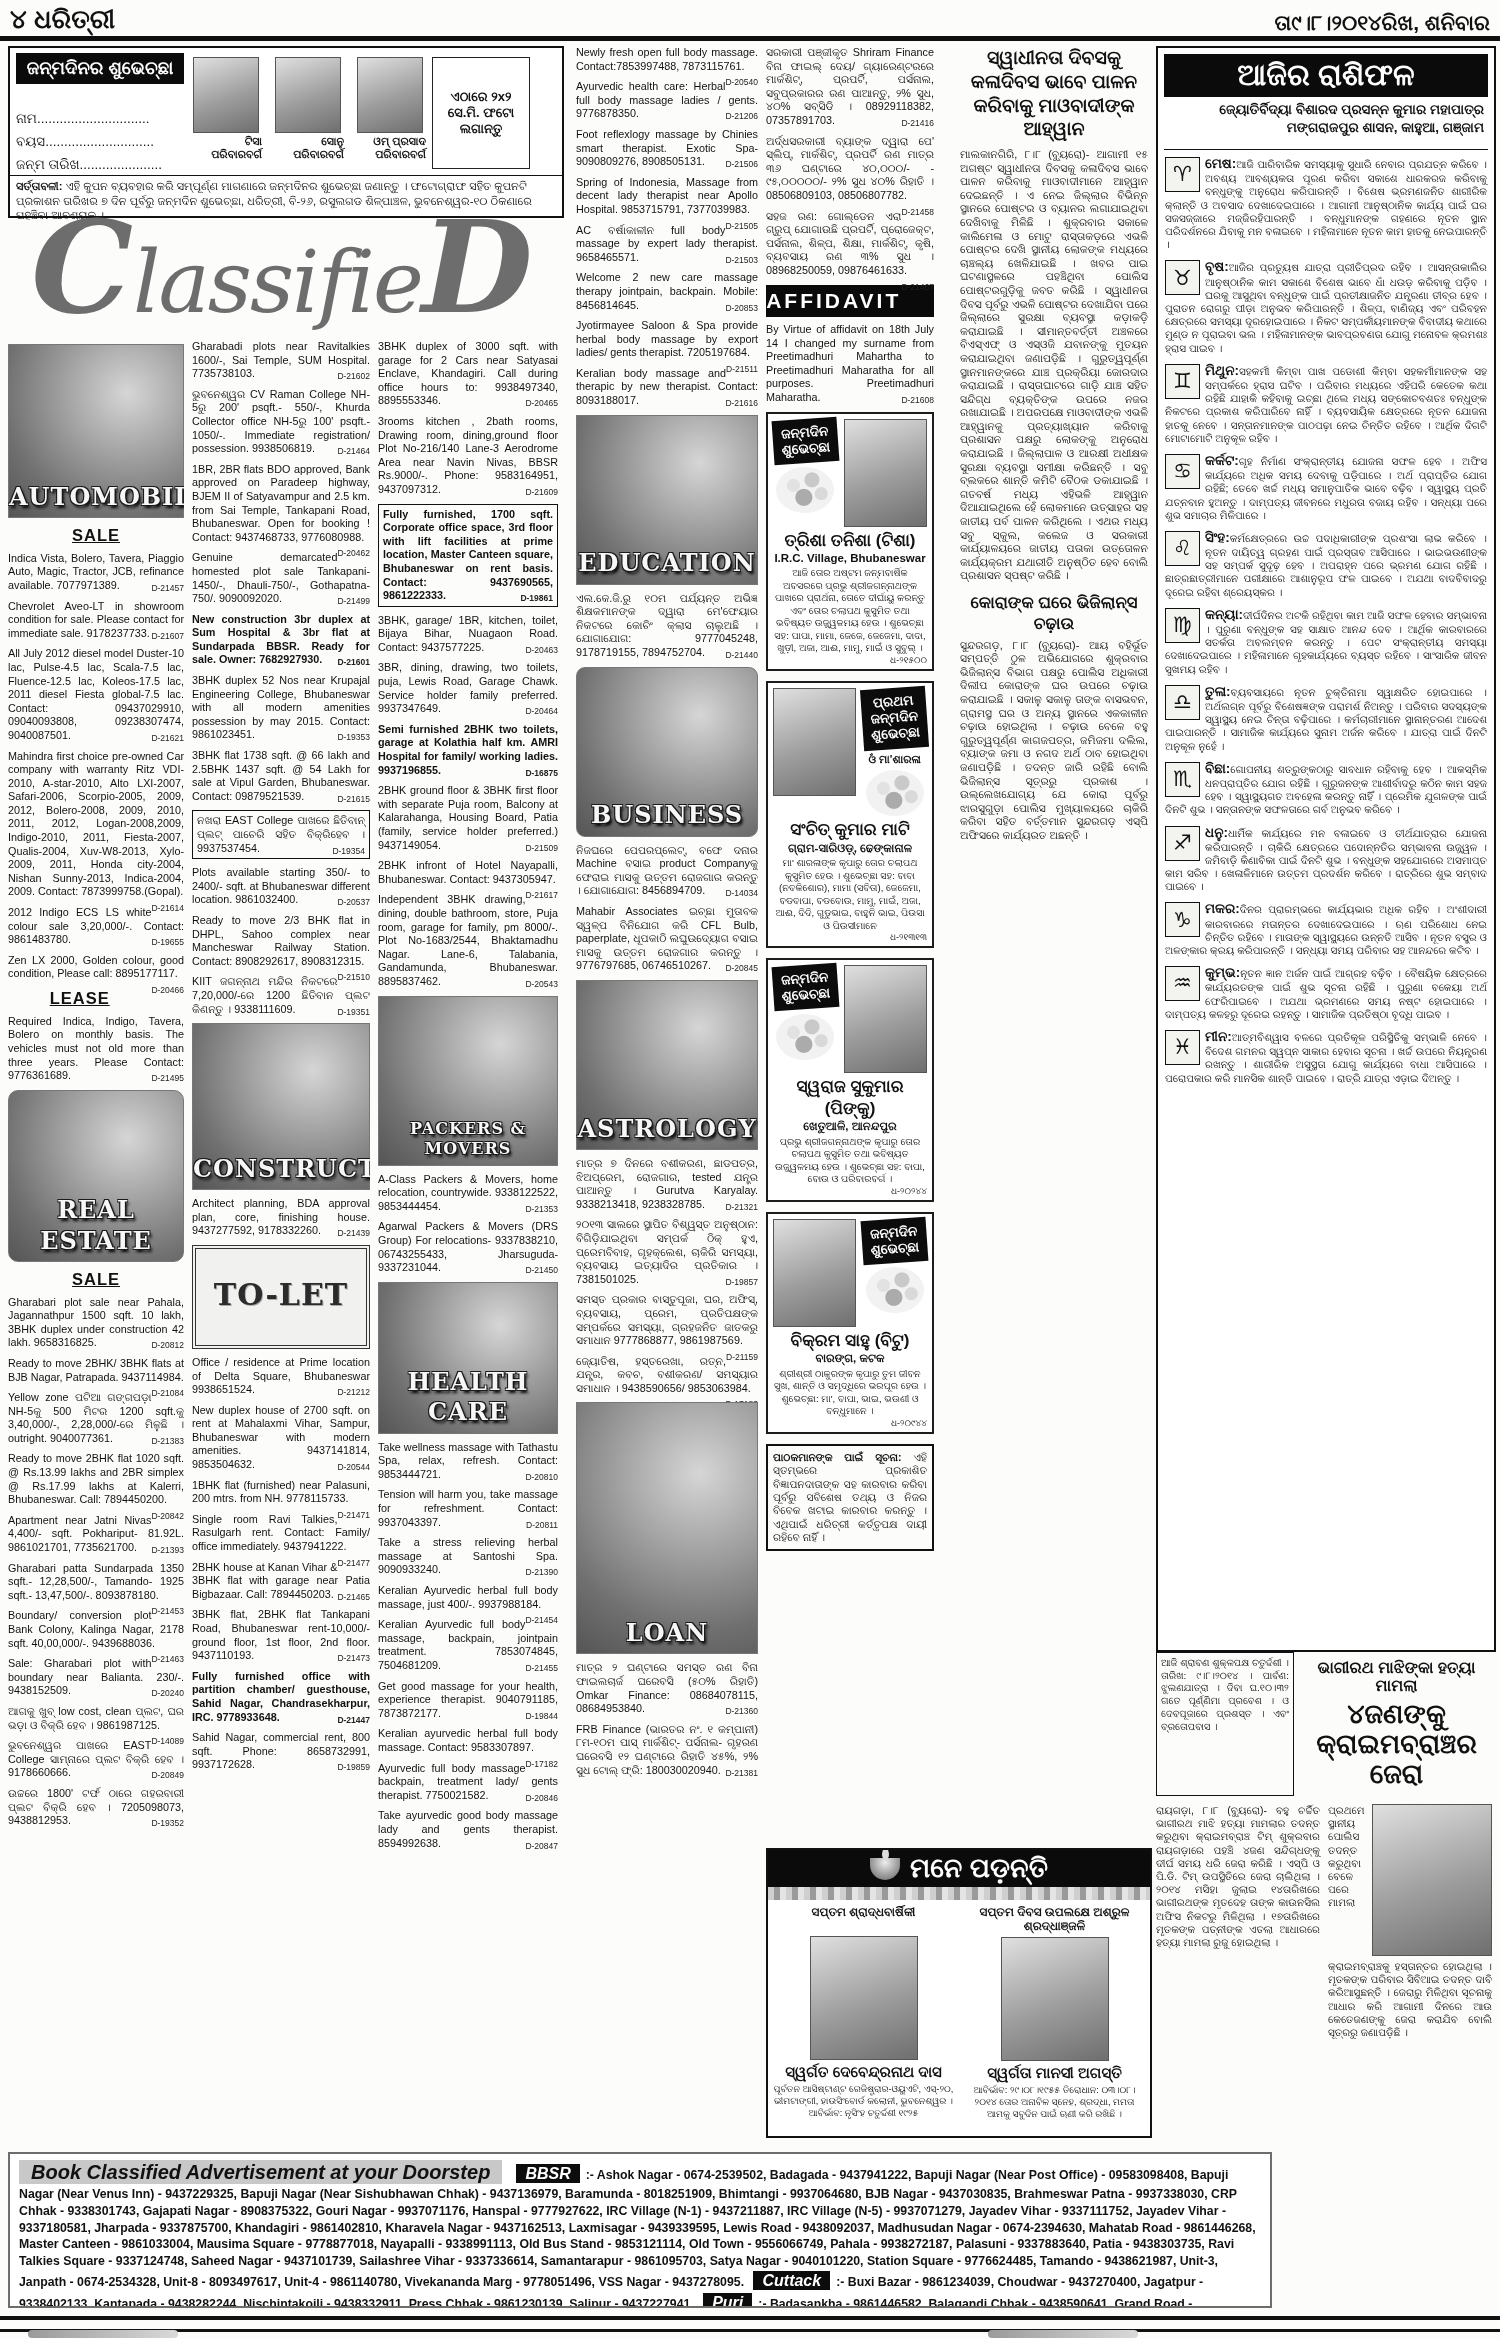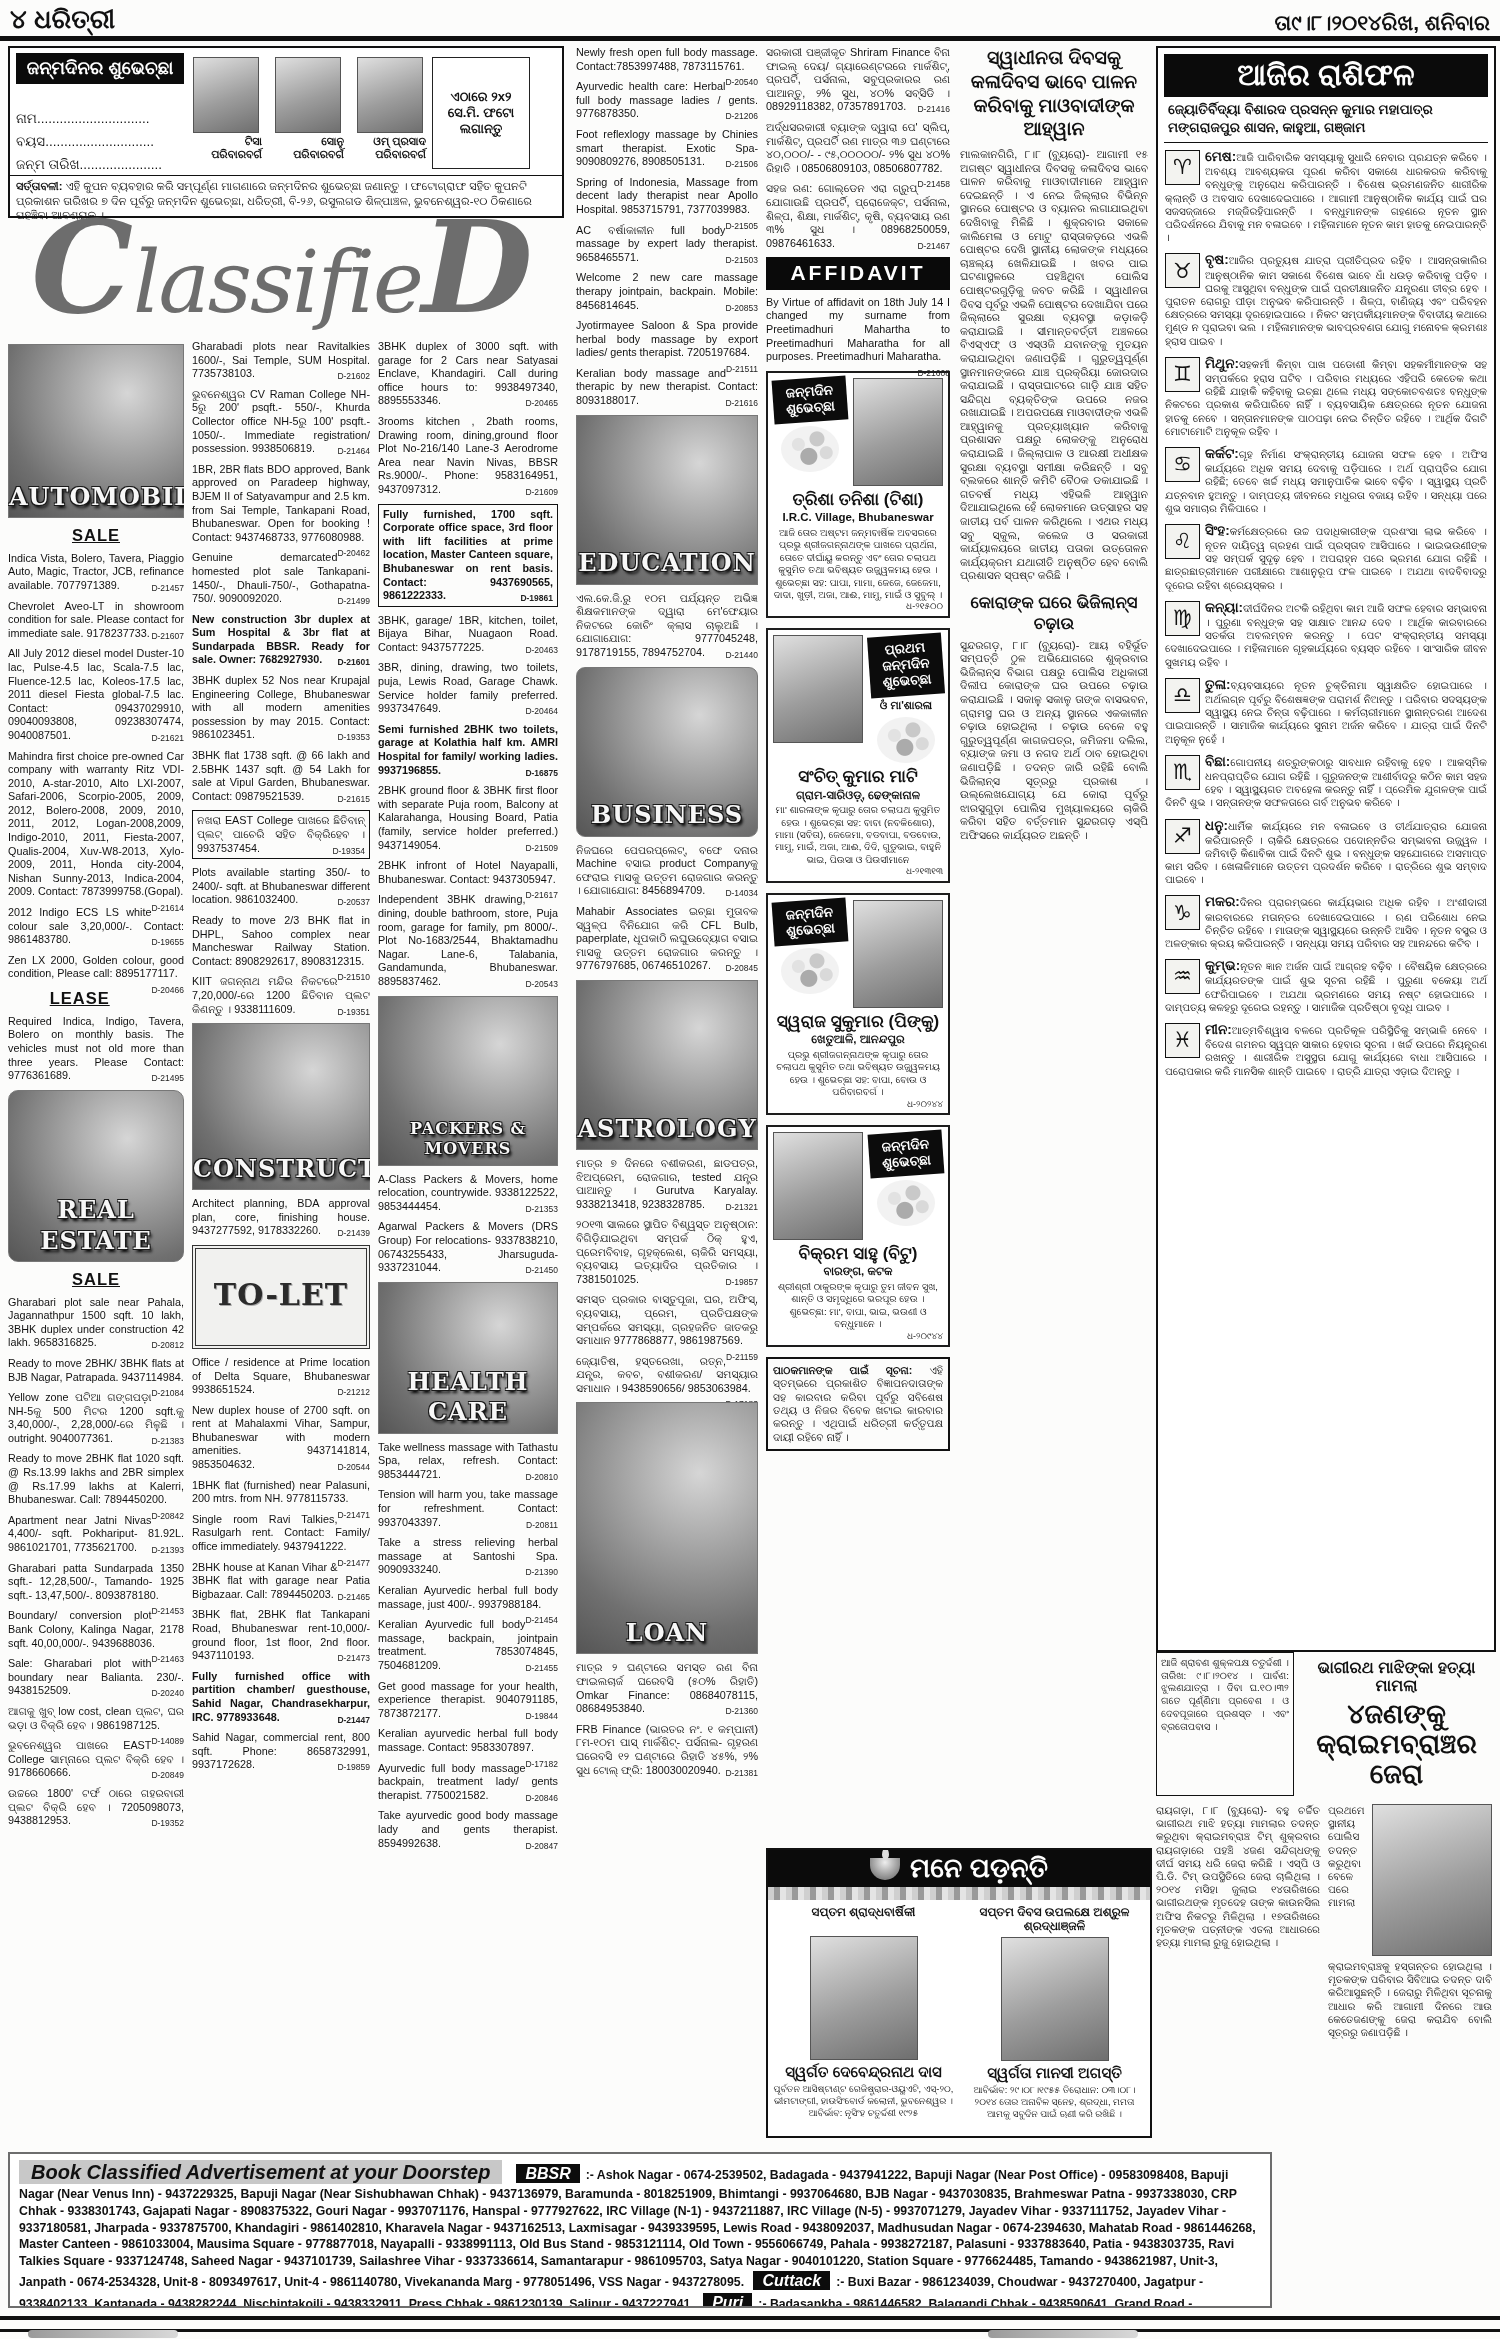--- a/index.html
+++ b/index.html
@@ -29,21 +29,21 @@
   .logo{position:absolute;left:4px;top:212px;width:556px;height:122px;text-align:center;
         font-family:"DejaVu Serif","Liberation Serif",serif;color:#6d6d6d;font-style:italic;line-height:110px;}
   .logo .mid{font-size:86px;letter-spacing:-2px;}
   .logo .cap{font-size:128px;font-weight:bold;}
   
   .col{position:absolute;overflow:hidden;font-size:10.8px;line-height:1.26;text-align:justify;}
   .c1{left:8px;top:340px;width:176px;height:1800px;}
   .c2{left:192px;top:340px;width:178px;height:1800px;}
   .c3{left:378px;top:340px;width:180px;height:1800px;}
   .c4{left:576px;top:46px;width:182px;height:2094px;}
-  .c5{left:766px;top:46px;width:184px;height:1794px;}
+  .c5{left:766px;top:46px;width:168px;height:1794px;}
   .c6{left:960px;top:46px;width:188px;height:1794px;}
   .ad{margin:0 0 7px;}
   .ad.bold{font-weight:bold;}
   .ad.boxed{border:1.5px solid #111;padding:3px 4px;}
   .ad-id{float:right;font-size:8.5px;color:#222;position:relative;top:4px;}
   .sec-heading{text-align:center;font-weight:bold;font-size:16.5px;text-decoration:underline;margin:3px 0 6px;letter-spacing:1px;}
   .sec-bar{background:#0a0a0a;color:#fff;text-align:center;font-weight:bold;font-size:21px;letter-spacing:3px;padding:3px 0;margin:4px 0 6px;}
   .banner{position:relative;border:1px solid #777;margin:4px 0 7px;
           background:radial-gradient(circle at 68% 28%,#d6d6d6 0%,#a0a0a0 38%,#707070 72%,#555 100%);}
   .banner-label{position:absolute;bottom:5px;left:0;width:100%;text-align:center;font-weight:bold;font-size:24px;color:#f7f7f7;
@@ -70,21 +70,21 @@
   .g-place{font-size:11.5px;font-weight:bold;}
   .g-text{font-size:9.6px;margin-top:2px;line-height:1.3;}
   .g-id{font-size:9px;text-align:right;}
   
   .news-head{font-size:19px;font-weight:bold;text-align:center;line-height:1.25;margin:0 0 7px;}
   .news-subhead{font-size:16.5px;font-weight:bold;text-align:center;margin:9px 0 5px;}
   .news-body{margin:0;font-size:10.8px;text-align:justify;}
   
   .horoscope{position:absolute;left:1156px;top:46px;width:336px;height:1602px;border:2px solid #111;overflow:hidden;background:#fff;}
   .h-title{background:#0b0b0b;color:#fff;font-size:30px;font-weight:bold;text-align:center;padding:4px 0;margin:6px 6px 4px;}
-  .h-sub{font-weight:bold;text-align:left;font-size:13.5px;border-bottom:1.5px solid #111;padding:0 4px 6px;margin:0 6px 5px;line-height:1.3;}
+  .h-sub{font-weight:bold;text-align:right;font-size:13.5px;border-bottom:1.5px solid #111;padding:0 4px 13px;margin:0 6px 5px;line-height:1.3;}
   .hentry{margin:4px 7px 7px;font-size:10.4px;text-align:justify;line-height:1.27;}
   .hicon{float:left;width:33px;height:33px;border:1.5px solid #111;margin:2px 5px 1px 0;
          display:flex;align-items:center;justify-content:center;font-size:21px;background:#f3f3f0;}
   .hsign{font-size:13.5px;}
   
   .news-right{position:absolute;left:1156px;top:1652px;width:336px;height:482px;overflow:hidden;}
   .nr-top{display:flex;gap:7px;}
   .almanac{width:128px;min-height:134px;border:1.5px solid #111;padding:4px;font-size:9.8px;text-align:justify;line-height:1.3;}
   .nr-heads{flex:1;align-self:center;text-align:center;}
   .nr-kicker{font-size:16px;font-weight:bold;}

